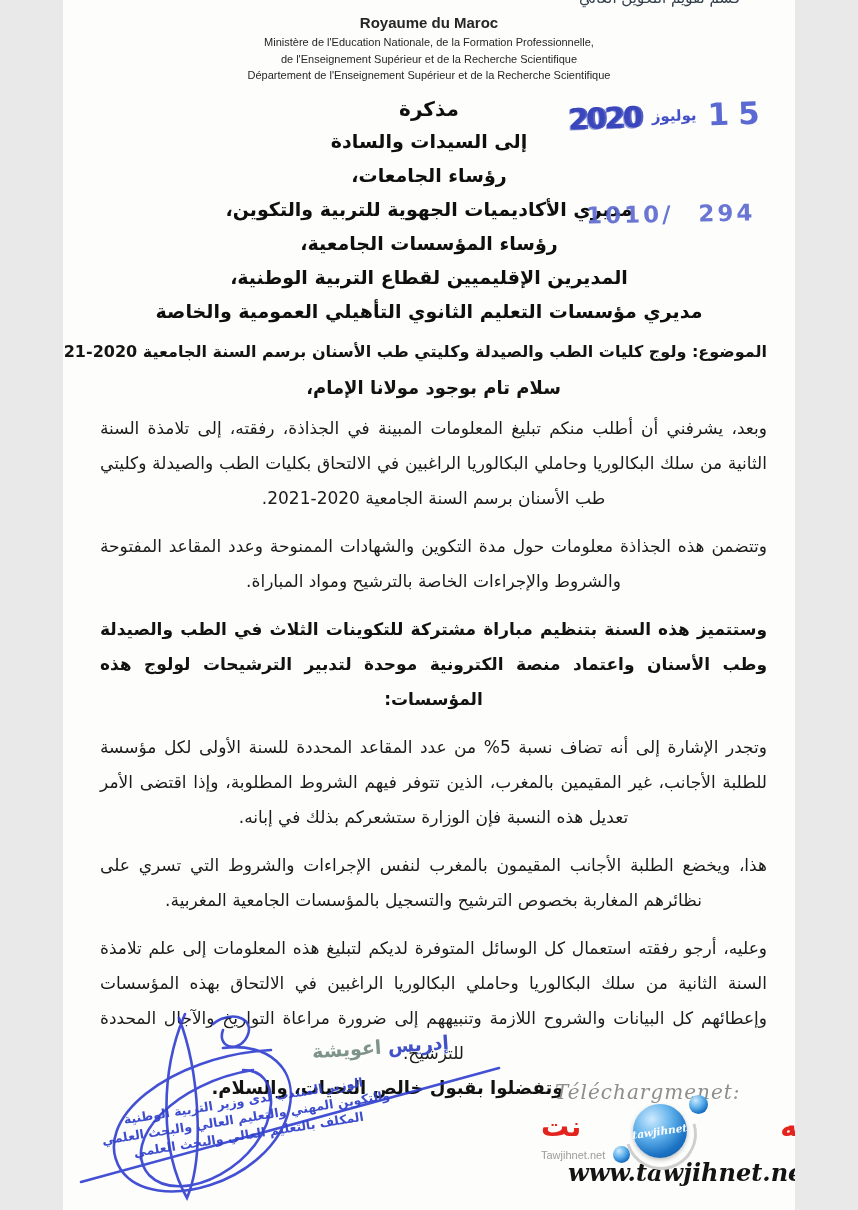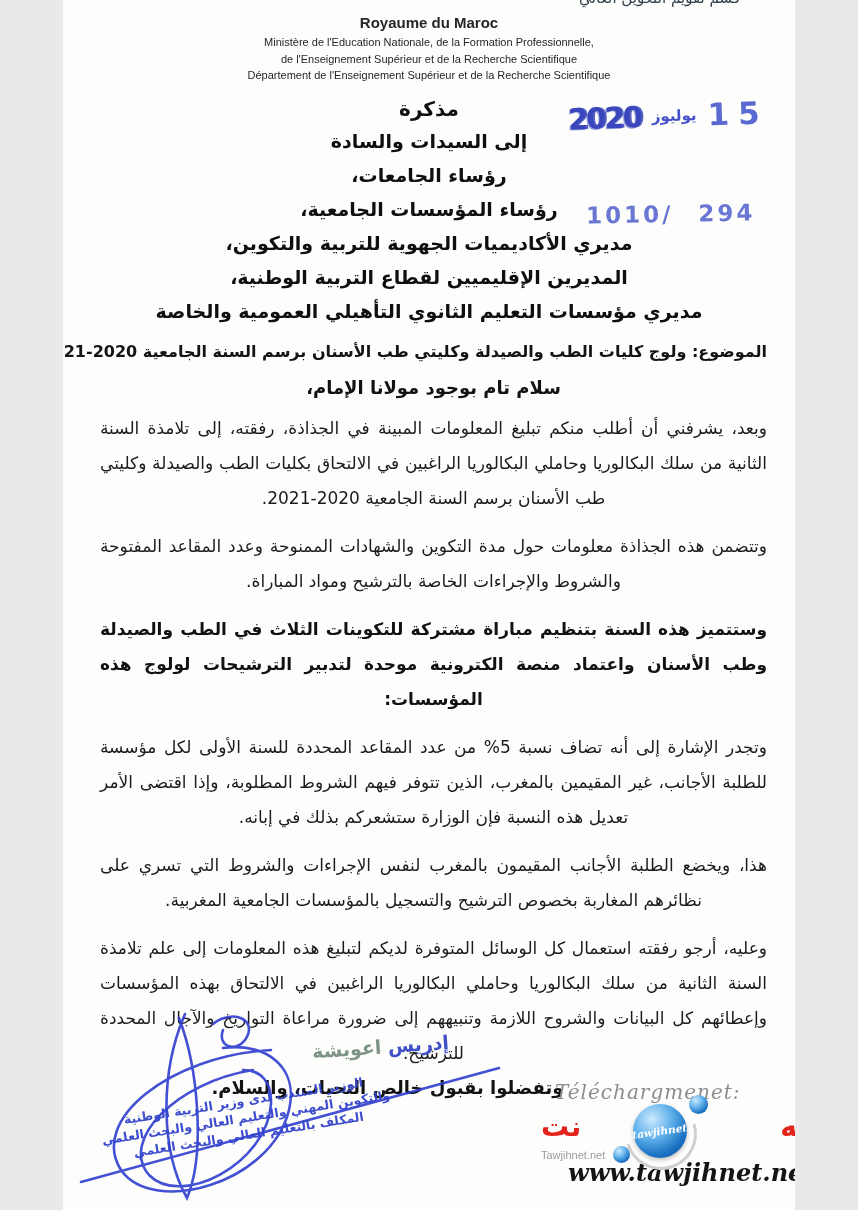--- a/index.html
+++ b/index.html
@@ -82,22 +82,22 @@
     <span class="sd-day">15</span>
     <span class="sd-month">يوليوز</span>
     <span class="sd-year">2020</span>
   </div>
   <div class="stamp-ref">1010/ 294</div>
 
   <section class="memo-head">
     <div class="memo-title">مذكرة</div>
     <div class="addr">إلى السيدات والسادة</div>
     <div class="addr">رؤساء الجامعات،</div>
+    <div class="addr">مديري الأكاديميات الجهوية للتربية والتكوين،</div>
     <div class="addr">رؤساء المؤسسات الجامعية،</div>
-    <div class="addr">مديري الأكاديميات الجهوية للتربية والتكوين،</div>
     <div class="addr">المديرين الإقليميين لقطاع التربية الوطنية،</div>
     <div class="addr">مديري مؤسسات التعليم الثانوي التأهيلي العمومية والخاصة</div>
   </section>
 
   <div class="content">
     <div class="subject">
       <span>الموضوع:</span><span> ولوج كليات الطب والصيدلة وكليتي طب الأسنان برسم السنة الجامعية 2020‏-‏2021.</span>
     </div>
     <div class="greeting">سلام تام بوجود مولانا الإمام،</div>
 

